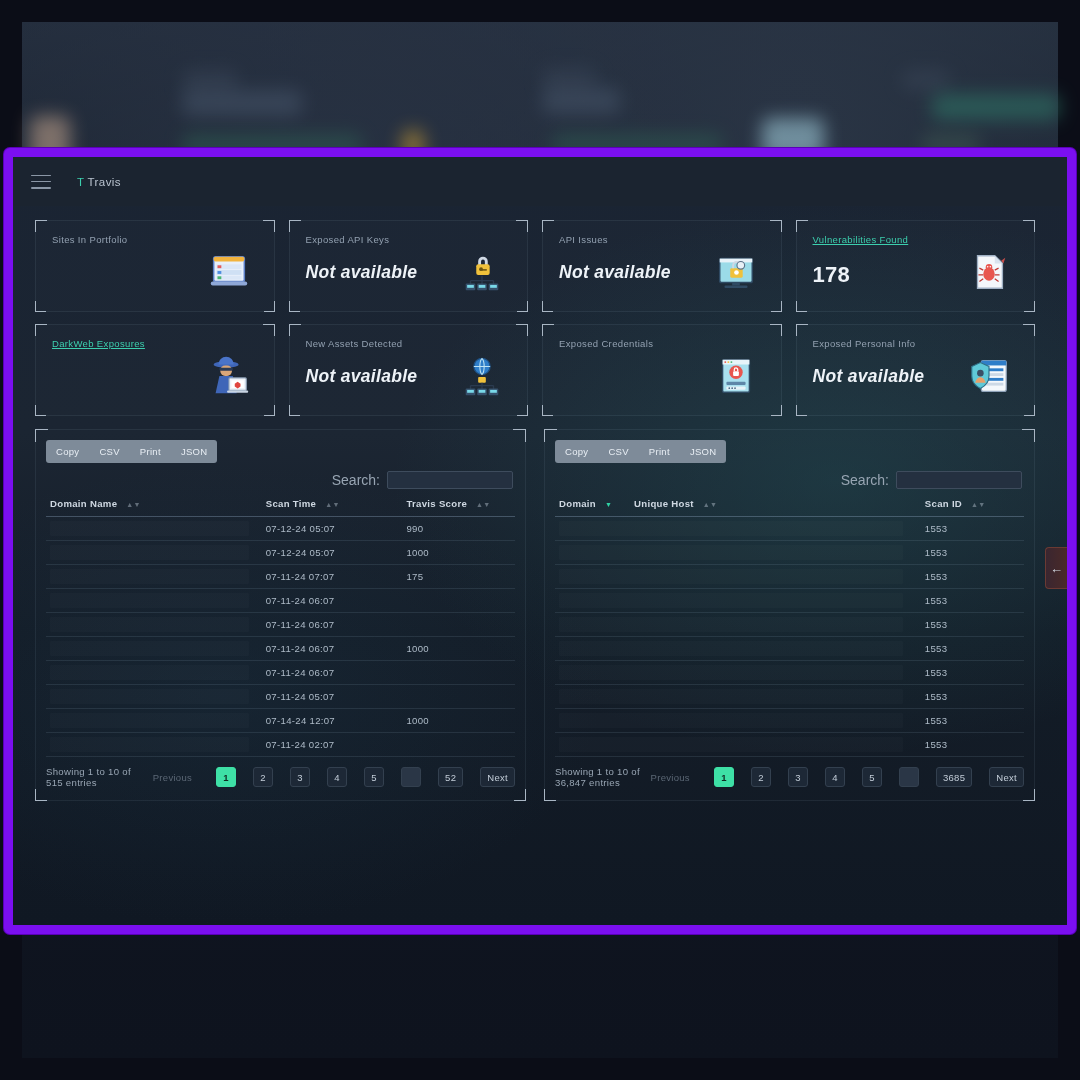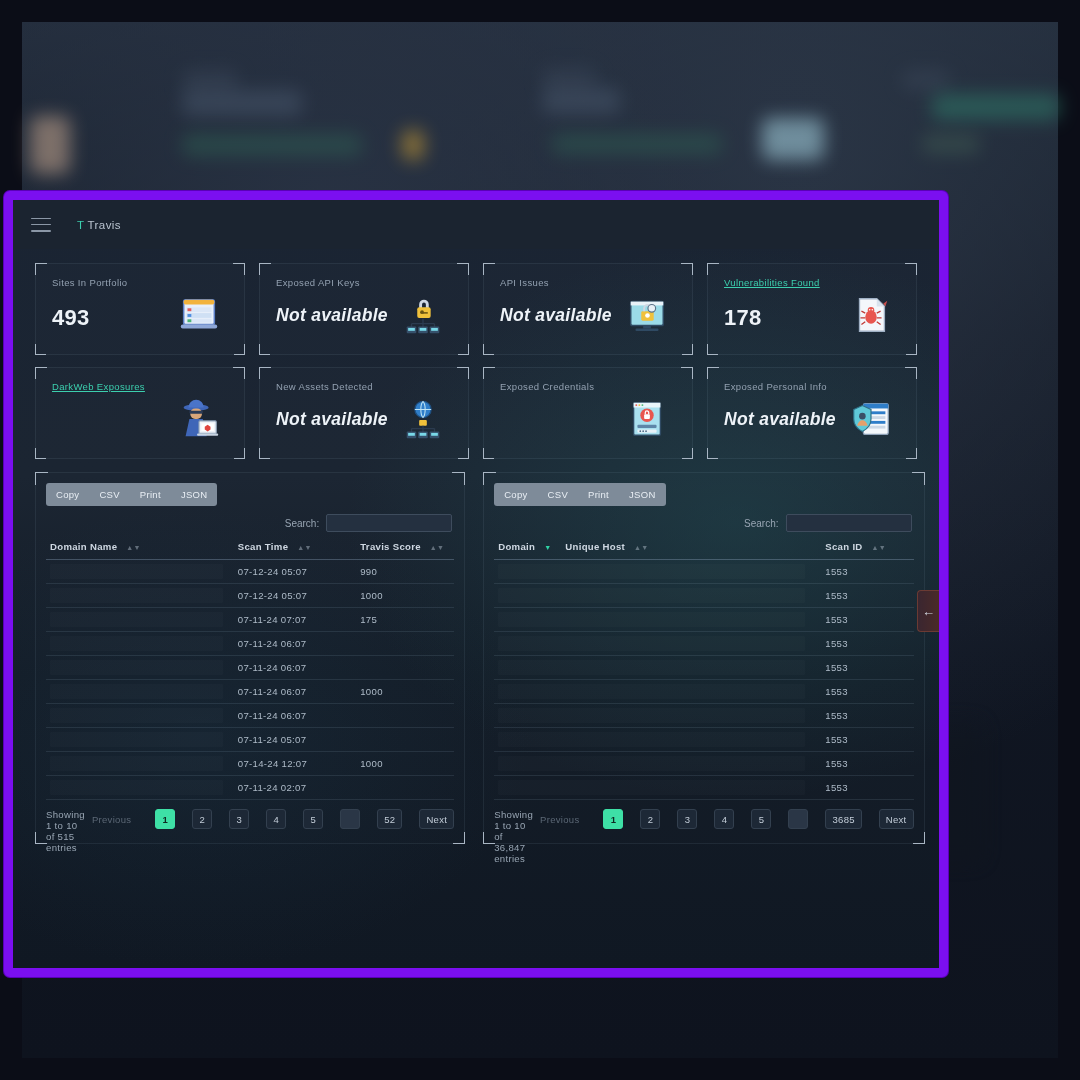--- a/index.html
+++ b/index.html
@@ -14,24 +14,24 @@
     position:absolute; left:22px; top:22px; width:1036px; height:1036px;
     background:
       radial-gradient(ellipse at 30% 20%, #283243 0%, rgba(40,50,67,0) 55%),
       radial-gradient(ellipse at 75% 12%, #2a3545 0%, rgba(42,53,69,0) 50%),
       linear-gradient(180deg,#222c3b 0%, #1b2431 12%, #141a26 30%, #101622 60%, #0e131e 100%);
   }
   .bd-blob { position:absolute; border-radius:8px; filter:blur(9px); opacity:.55; }
 
   
   .frame {
-    position:absolute; left:4px; top:148px; width:944px; height:786px;
+    position:absolute; left:4px; top:148px; width:1072px; height:786px;
     border:9px solid #7b0ff0; border-radius:6px;
     box-shadow:0 0 0 1px #5a00b8;
-    overflow:hidden; background:#111a26;margin-top:43px;
+    overflow:hidden; background:#111a26;
   }
   .app {
     position:absolute; inset:0;
     background:
       radial-gradient(ellipse 70% 60% at 78% 42%, rgba(36,92,96,.35) 0%, rgba(36,92,96,0) 60%),
       radial-gradient(ellipse 60% 50% at 20% 70%, rgba(30,60,80,.25) 0%, rgba(30,60,80,0) 60%),
       linear-gradient(180deg,#1a2433 0%,#1b2532 36%,#131c27 62%,#101823 100%);
   }
 
   
@@ -39,21 +39,21 @@
     height:49px; background:#1b2430; display:flex; align-items:center;
     padding:0 0 0 18px; position:relative; z-index:5;
   }
   .hamburger { width:20px; height:14px; display:flex; flex-direction:column;
     justify-content:space-between; cursor:pointer; }
   .hamburger span { display:block; height:1.6px; background:#8b97a6; border-radius:1px; }
   .brand { margin-left:26px; font-size:11.5px; letter-spacing:.4px; color:#b9c3cf; }
   .brand .t { color:#3ccfae; }
 
   
-  .board { position:relative; padding:14px 22px 0 22px; height:735px; }
+  .board { position:relative; padding:14px 32px 0 22px; height:735px; }
 
   
   .kpi-grid { display:grid; grid-template-columns:repeat(4,1fr); gap:12px 14px; }
   .kpi {
     position:relative; height:92px; padding:13px 16px 0 16px;
     background:rgba(255,255,255,.012);
     border:1px solid rgba(150,175,200,.10);
   }
   .kpi::before,.kpi::after,.kpi .c3,.kpi .c4 {
     content:""; position:absolute; width:11px; height:11px; pointer-events:none;
@@ -85,42 +85,42 @@
   .panel::after  { right:-1px; top:-1px; border-right-width:1.6px; border-top-width:1.6px; }
   .panel .c3 { left:-1px; bottom:-1px; border-left-width:1.6px; border-bottom-width:1.6px; }
   .panel .c4 { right:-1px; bottom:-1px; border-right-width:1.6px; border-bottom-width:1.6px; }
 
   .exportbar { display:inline-flex; background:#7e8b99; border-radius:3px; overflow:hidden; }
   .exportbar button {
     font-family:inherit; font-size:9.5px; letter-spacing:.3px; color:#e8eef4;
     background:transparent; border:0; padding:6px 10px; cursor:pointer;
   }
   .searchline { display:flex; justify-content:flex-end; align-items:center; margin-top:8px; padding-right:2px; }
-  .searchline label { font-size:10px; color:#98a5b3; margin-right:7px; }
+  .searchline label { font-size:14px; color:#98a5b3; margin-right:7px; }
   .searchline input {
     width:126px; height:18px; background:#243040; border:1px solid #3e4c5d;
     border-radius:2px; color:#dfe7ee; font-family:inherit; font-size:10px; padding:0 5px;
   }
 
   table { width:100%; border-collapse:collapse; margin-top:9px; table-layout:fixed; }
   thead th {
     font-size:9.6px; font-weight:700; letter-spacing:.3px; color:#cfd8e2;
     text-align:left; padding:0 4px 7px 4px; border-bottom:1px solid rgba(160,185,210,.32);
     white-space:nowrap; cursor:pointer; position:relative;
   }
   .sort { display:inline-block; margin-left:6px; opacity:.45; font-size:7px; line-height:1;
           vertical-align:middle; color:#b9c6d3; }
   .sort.active { color:#2fd3a5; opacity:1; }
   tbody td {
     height:24px; font-size:9.6px; color:#aebbc8; letter-spacing:.3px;
     padding:0 4px; border-bottom:1px solid rgba(150,175,200,.14); white-space:nowrap;
   }
   .redact { display:block; height:15px; border-radius:1px; background:rgba(255,255,255,.018); }
 
-  .footline { display:flex; justify-content:space-between; margin-top:9px; }
+  .footline { display:flex; align-items:center; justify-content:space-between; margin-top:9px; }
   .showing { font-size:9.6px; color:#98a5b3; letter-spacing:.3px; }
   .pager { display:flex; gap:17px; }
   .pager button {
     font-family:inherit; font-size:9.5px; color:#c3cdd8; background:#1d2836;
     border:1px solid #33404f; border-radius:3px; height:20px; min-width:20px;
     padding:0 6px; cursor:pointer; letter-spacing:.3px;
   }
   .pager button.disabled { color:#5b6775; background:transparent; border-color:transparent; }
   .pager button.current { background:#3ee0a6; color:#0f2a22; border-color:#3ee0a6; font-weight:700; }
   .pager button.ellipsis { background:#2a3646; color:#2a3646; }
@@ -170,21 +170,20 @@
       </div>
 
       <div class="board">
 
         <div class="kpi-grid">
 
           <div class="kpi">
               <i class="c3"></i>
               <i class="c4"></i>
             <div class="kpi-label">Sites In Portfolio</div>
-            <div class="kpi-value">493</div>
             <svg class="kpi-icon" viewBox="0 0 48 48">
               <rect x="8" y="8" width="32" height="26" rx="2" fill="#e8f0fb" stroke="#5b7fc7" stroke-width="1.6"></rect>
               <rect x="8" y="8" width="32" height="5" rx="2" fill="#f2b33d"></rect>
               <rect x="11" y="16" width="26" height="5" fill="#dbe7f7"></rect>
                 <rect x="12" y="17" width="4" height="3" fill="#e35b5b"></rect>
               <rect x="11" y="22" width="26" height="5" fill="#cfe0f4"></rect>
                 <rect x="12" y="23" width="4" height="3" fill="#4e8ce0"></rect>
               <rect x="11" y="28" width="26" height="4" fill="#dbe7f7"></rect>
                 <rect x="12" y="28.5" width="4" height="3" fill="#49b573"></rect>
               <rect x="5" y="34" width="38" height="4" rx="2" fill="#8fa8d8"></rect>

